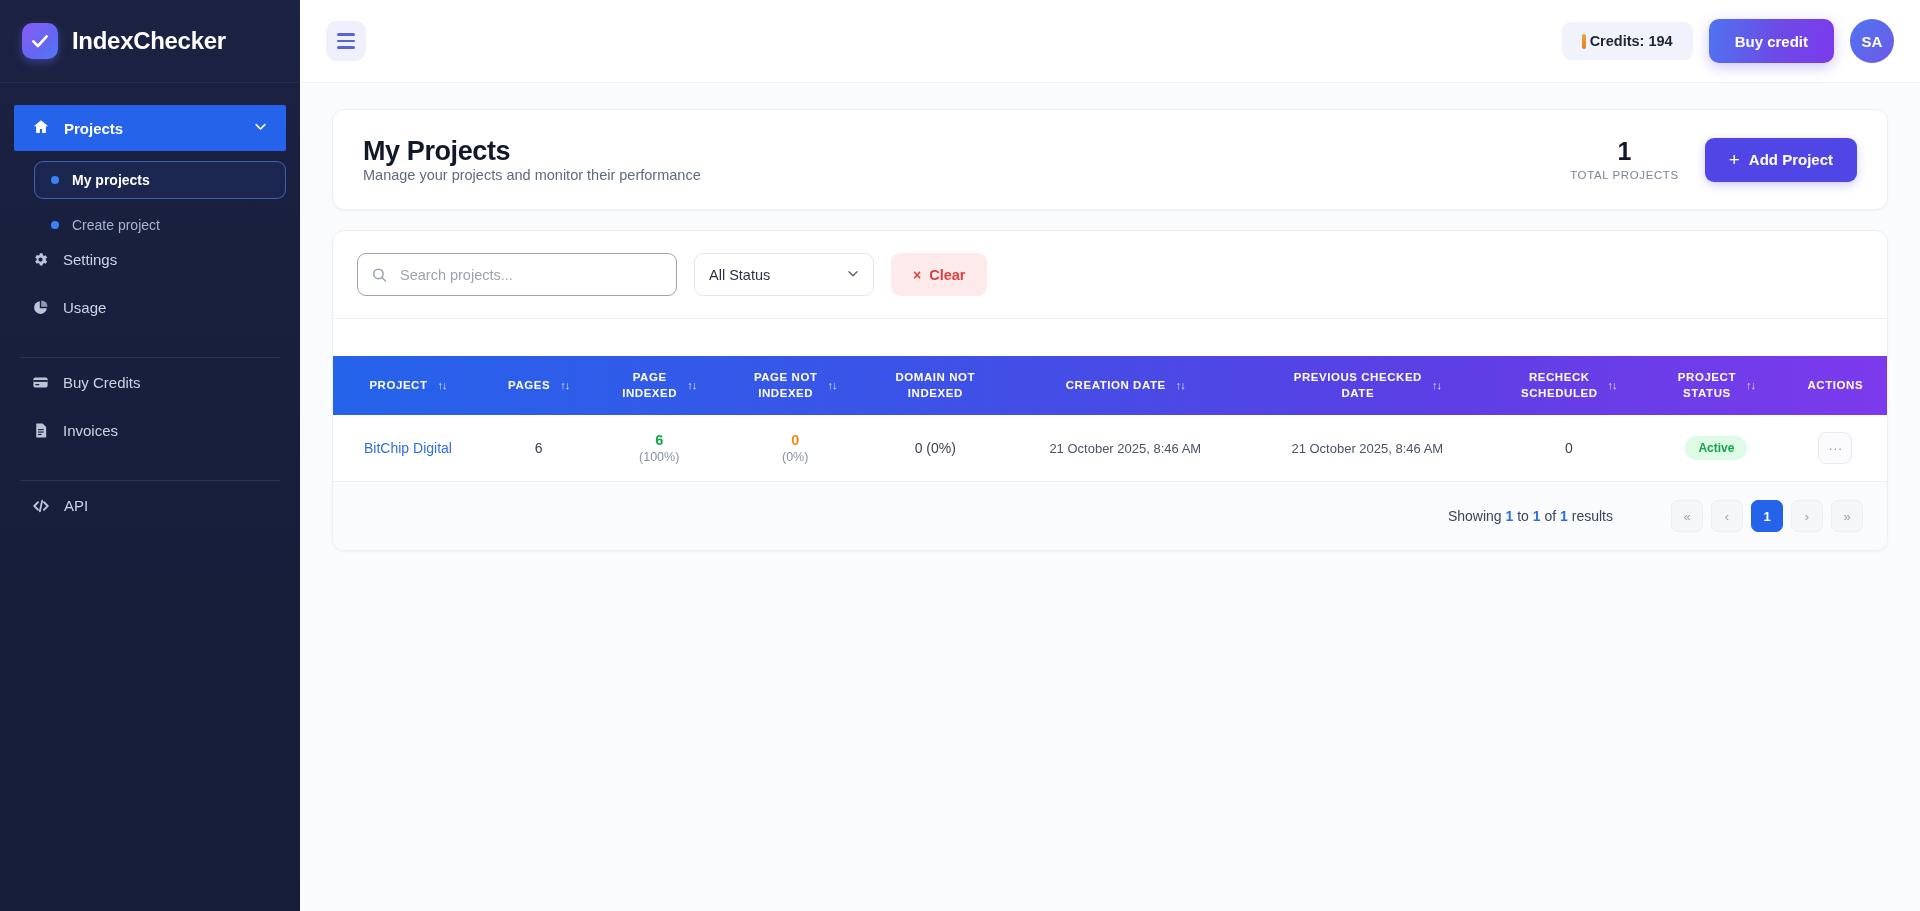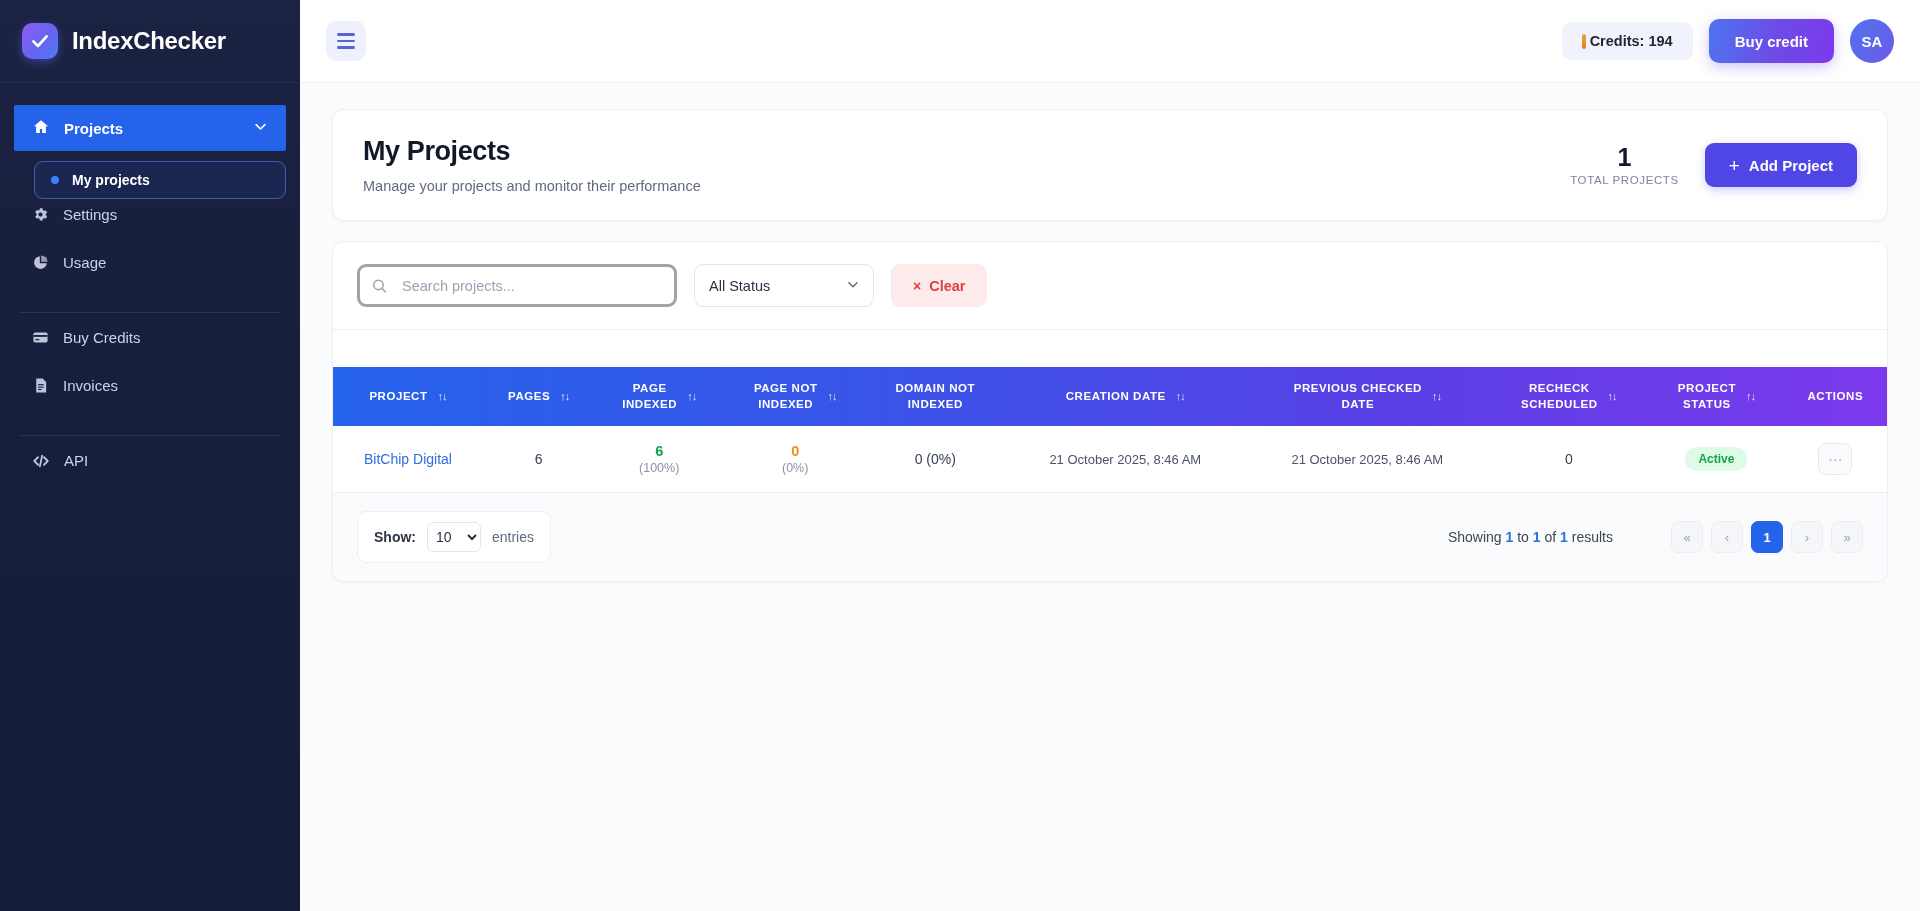--- a/index.html
+++ b/index.html
@@ -127,21 +127,21 @@
     box-shadow: 0 1px 3px rgba(16,24,40,.04);
   }
 
   
   .page-head {
     display: flex; align-items: center;
     padding: 26px 30px;
     margin-bottom: 20px;
   }
   .page-title { font-size: 27px; font-weight: 700; color: #111827; letter-spacing: -0.4px; }
-  .page-sub { margin-top: 11px; font-size: 14.5px; color: #5f6b7f; }
+  .page-sub { margin-top: 0; font-size: 14.5px; color: #5f6b7f; }
   .head-spacer { flex: 1; }
   .total-box { text-align: center; margin-right: 26px; }
   .total-num { font-size: 25px; font-weight: 700; color: #111827; line-height: 1.1; }
   .total-lbl { margin-top: 3px; font-size: 11.5px; letter-spacing: .6px; color: #7b8597; }
   .add-project {
     height: 44px; padding: 0 24px;
     border: none; border-radius: 9px;
     background: #4f46e5; color: #fff;
     font-size: 15px; font-weight: 700;
     font-family: "Liberation Sans", sans-serif;
@@ -160,21 +160,21 @@
   .search-wrap {
     position: relative; width: 320px; height: 43px;
   }
   .search-wrap svg {
     position: absolute; left: 14px; top: 50%; transform: translateY(-50%);
     pointer-events: none;
   }
   .search-input {
     width: 100%; height: 43px;
     padding: 0 14px 0 42px;
-    border: 3px solid #a3a3a3; border-radius: 9px;
+    border: 1px solid #a3a3a3; border-radius: 9px;
     font-size: 14.5px; color: #2b3243;
     font-family: "Liberation Sans", sans-serif;
     outline: none; background: #fff;
   }
   .search-input::placeholder { color: #9aa3b2; }
   .status-select {
     position: relative;
     width: 180px; height: 43px;
     border: 1px solid #e3e6ec; border-radius: 9px;
     background: #fff;
@@ -299,20 +299,24 @@
           <svg width="15" height="15" viewBox="0 0 24 24" fill="none" stroke="#fff" stroke-width="2.6" stroke-linecap="round" stroke-linejoin="round">
               <polyline points="5,9 12,16 19,9"></polyline>
             </svg>
         </span>
       </div>
 
       <div class="subnav">
         <div class="subnav-item active">
           <span class="dot"></span>
           <span>My projects</span>
+        </div>
+        <div class="subnav-item">
+          <span class="dot"></span>
+          <span>Create project</span>
         </div>
       </div>
 
       <div class="nav-item">
         <span>
           <svg width="17" height="17" viewBox="0 0 24 24" fill="#ccd3e6">
               <path d="M19.4 13a7.6 7.6 0 0 0 0-2l2-1.5-2-3.4-2.3.9a7.6 7.6 0 0 0-1.8-1L14.9 3h-3.8l-.4 2.5a7.6 7.6 0 0 0-1.8 1L6.6 5.6l-2 3.4L6.6 11a7.6 7.6 0 0 0 0 2l-2 1.5 2 3.4 2.3-.9c.5.4 1.1.8 1.8 1l.4 2.5h3.8l.4-2.5c.6-.2 1.2-.6 1.8-1l2.3.9 2-3.4zM12 15a3 3 0 1 1 0-6 3 3 0 0 1 0 6z"></path>
             </svg>
         </span>
         <span>Settings</span>
@@ -474,27 +478,20 @@
                 <span class="badge-active">Active</span>
               </td>
               <td>
                 <span class="actions-btn">···</span>
               </td>
             </tr>
           </tbody>
         </table>
 
         <div class="table-foot">
-          <div class="show-box">
-            <span class="show-lbl">Show:</span>
-            <select class="entries-select">
-              <option>10</option><option>25</option><option>50</option><option>100</option>
-            </select>
-            <span class="entries-lbl">entries</span>
-          </div>
           <div class="foot-spacer"></div>
           <div class="showing-txt">
             <span>Showing</span>
             <b>1</b>
             <span>to</span>
             <b>1</b>
             <span>of</span>
             <b>1</b>
             <span>results</span>
           </div>

